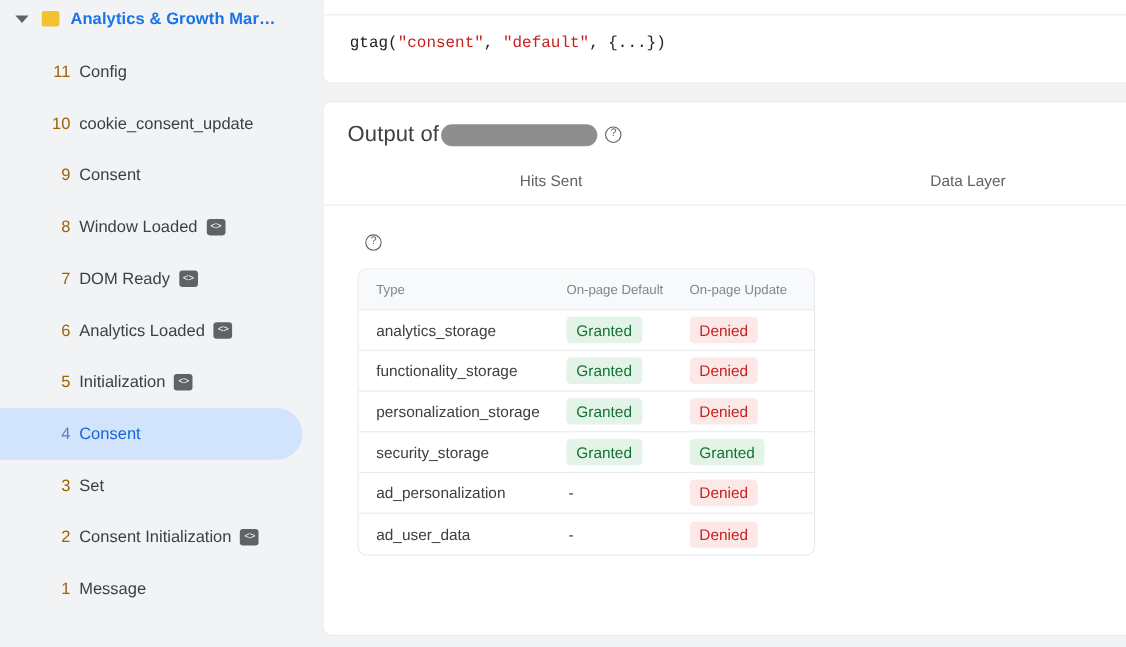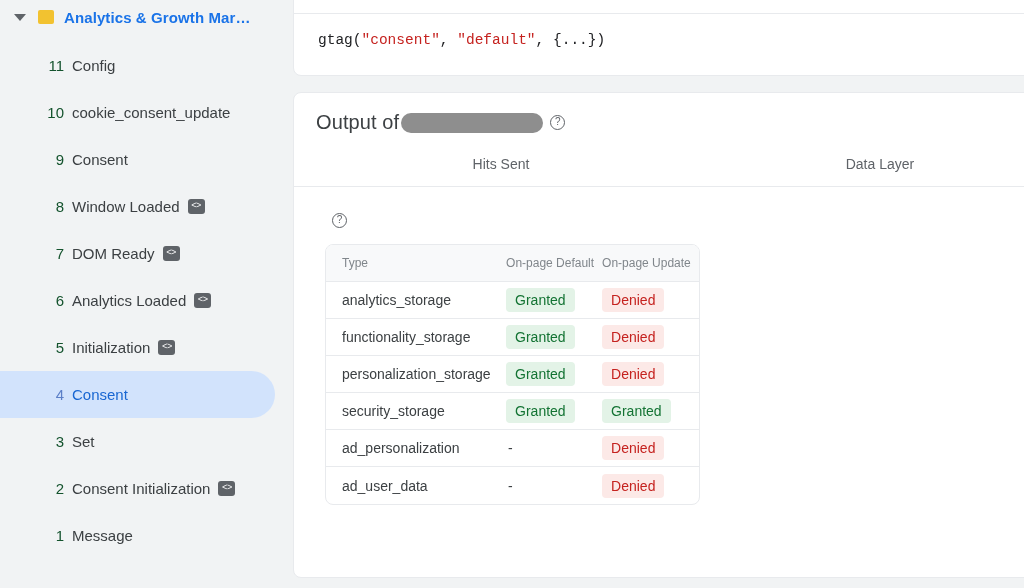--- a/index.html
+++ b/index.html
@@ -70,21 +70,21 @@
     height: 47px;
     padding-left: 44px;
     gap: 0;
   }
   .step-row .num {
     position: absolute;
     left: 44px;
     width: 20px;
     text-align: right;
     font-size: 15px;
-    color: #14532d;
+    color: #a16207;
   }
   .step-row .label {
     margin-left: 28px;
     font-size: 15px;
     color: #3c4043;
     white-space: nowrap;
   }
   .step-row .code-badge {
     margin-left: 8px;
     width: 17px;
@@ -213,21 +213,21 @@
     gap: 9px;
   }
   .section-title {
     font-size: 16px;
     color: #3c4043;
   }
 
   
   .consent-table {
     margin: 16px 0 0 31px;
-    width: 375px;
+    width: 416px;
     border: 1px solid #e8eaed;
     border-radius: 8px;
     border-collapse: separate;
     border-spacing: 0;
     overflow: hidden;
     background: #fff;
   }
   .consent-table th {
     background: #f8f9fa;
     font-size: 12px;

